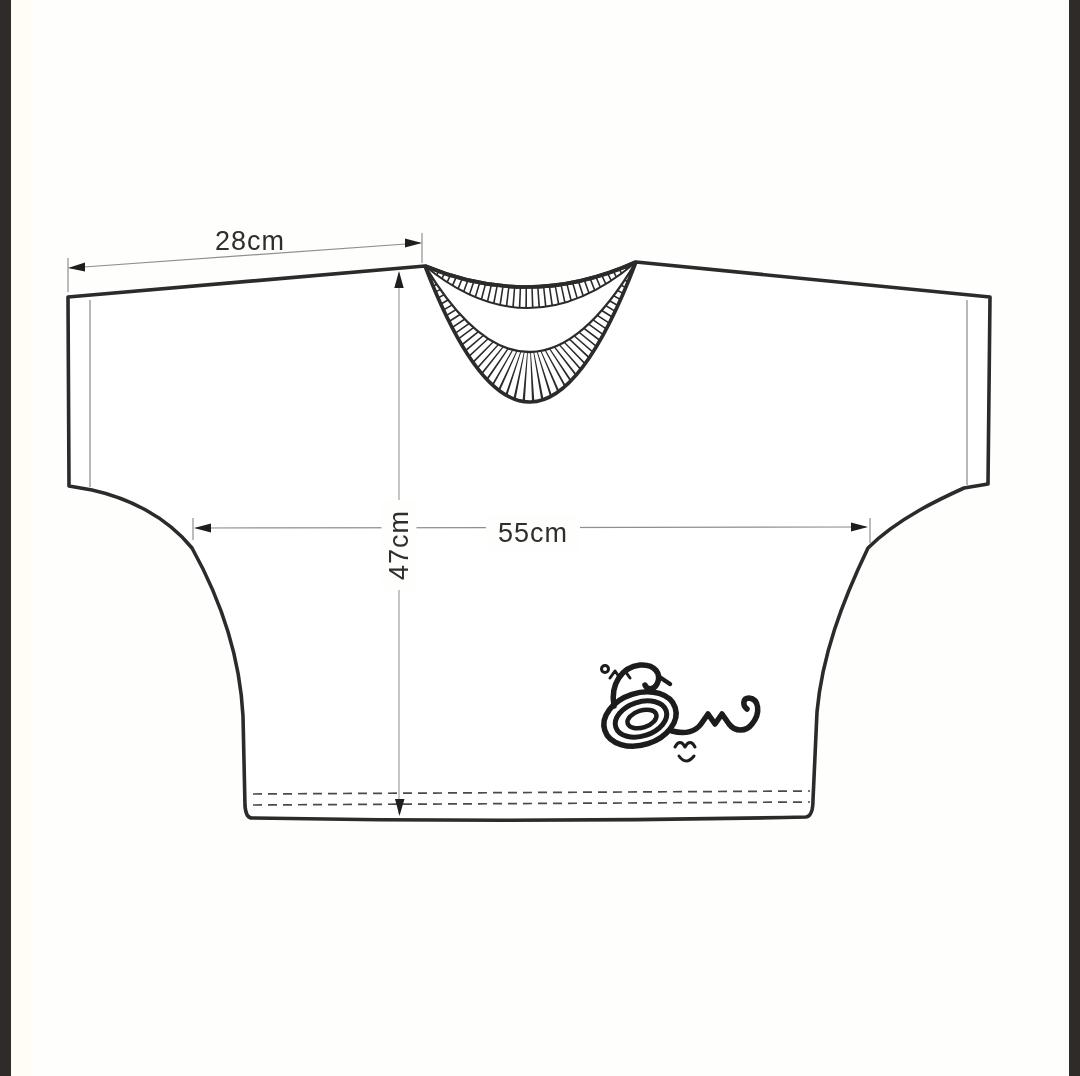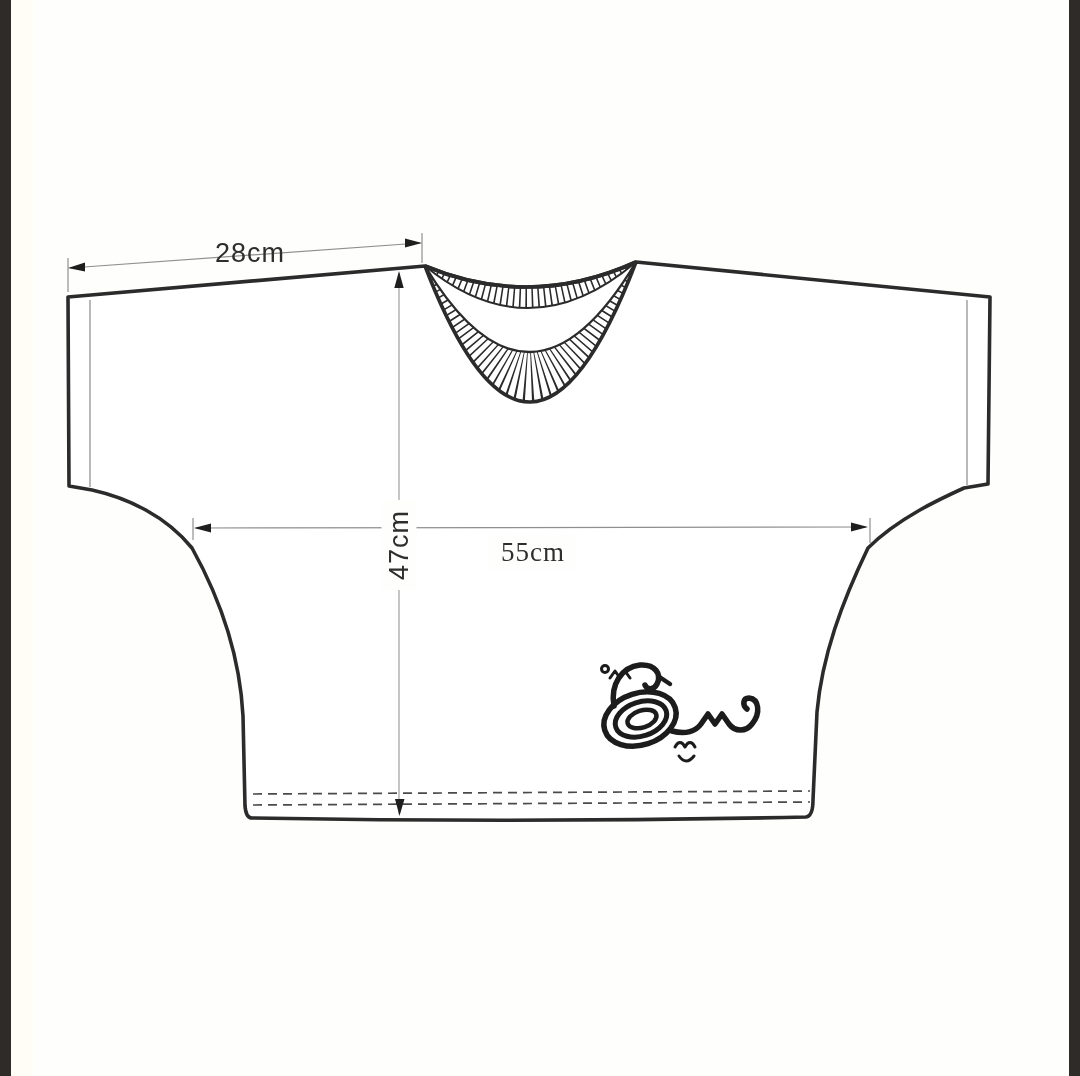--- a/index.html
+++ b/index.html
@@ -104,18 +104,18 @@
       <path d="M 672 731 C 686 735 696 731 701 724 L 708 714 L 715 724 L 722 714 L 729 724 C 735 732 746 732 752 724 C 761 713 759 699 749 698 C 743 698 742 705 747 709" stroke-width="5.5"></path>
 
       <path d="M 610 678 L 615 671 L 620 678 L 625 671 L 630 678" stroke-width="3"></path>
       <circle cx="605" cy="669" r="3.5" stroke-width="3"></circle>
 
       <path d="M 675 747 C 678 741 682 741 685 747 C 688 741 692 741 695 747" stroke-width="3"></path>
       <path d="M 679 756 Q 686 766 694 756" stroke-width="3"></path>
     </g>
   </svg>
 
-  <span class="dim-label" style="left:250px; top:253px;">28cm</span>
+  <span class="dim-label" style="left:250px; top:241px;">28cm</span>
 
-  <span class="dim-label masked" style="left:533px; top:552px;font-family:Liberation Serif, serif;">55cm</span>
+  <span class="dim-label masked" style="left:533px; top:533px;">55cm</span>
 
   <span class="dim-label masked vertical" style="left:399px; top:545px;">47cm</span>
 </div>
 
 </body></html>

